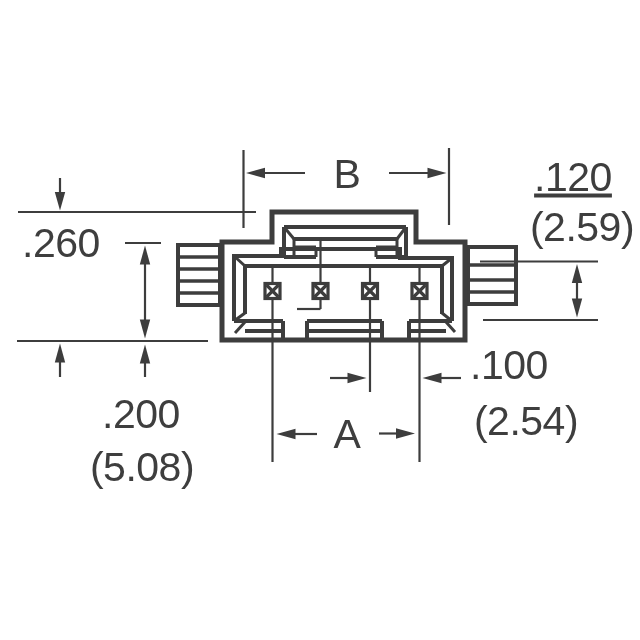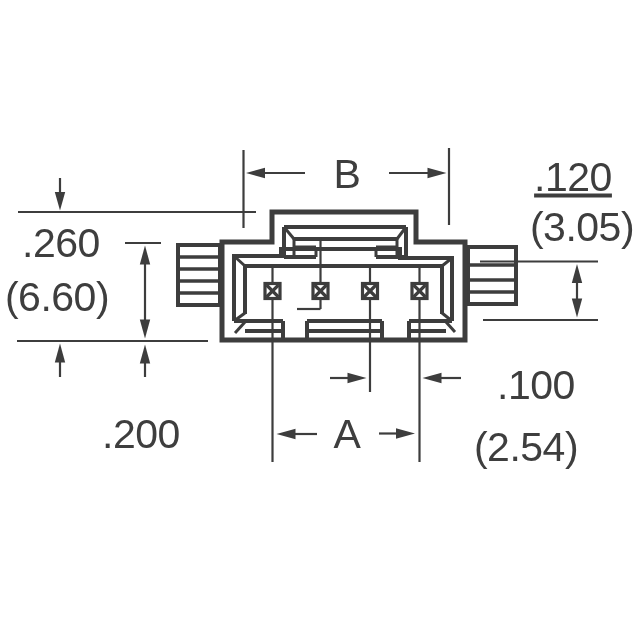--- a/index.html
+++ b/index.html
@@ -185,24 +185,24 @@
       <line x1="295" y1="434" x2="317" y2="434"></line>
       <polygon points="276.5,434 295.5,428.8 295.5,439.2" fill="currentColor" stroke="none"></polygon>
       <line x1="379" y1="433.5" x2="397" y2="433.5"></line>
       <polygon points="415,433.5 396,428.3 396,438.7" fill="currentColor" stroke="none"></polygon>
     </g>
   </svg>
 
   <div class="lbl" style="left:347px; top:174px;">B</div>
 
   <div class="lbl" style="left:573px; top:177px;text-decoration:underline;">.120</div>
-  <div class="lbl" style="left:582px; top:227px;">(3.05)</div>
+  <div class="lbl" style="left:582px; top:227px;">(2.59)</div>
 
   <div class="lbl" style="left:61px; top:243px;">.260</div>
-  <div class="lbl" style="left:57px; top:297px;">(6.60)</div>
-
-  <div class="lbl" style="left:141px; top:434px;">.200</div>
-
-  <div class="lbl" style="left:536px; top:365px;margin-top:20px;">.100</div>
-  <div class="lbl" style="left:526px; top:421px;margin-top:26px;">(2.54)</div>
+
+  <div class="lbl" style="left:141px; top:414px;">.200</div>
+  <div class="lbl" style="left:142px; top:467px;">(5.08)</div>
+
+  <div class="lbl" style="left:509px; top:365px;">.100</div>
+  <div class="lbl" style="left:526px; top:421px;">(2.54)</div>
 
   <div class="lbl" style="left:347px; top:434px;">A</div>
 </div>
 
 </body></html>

